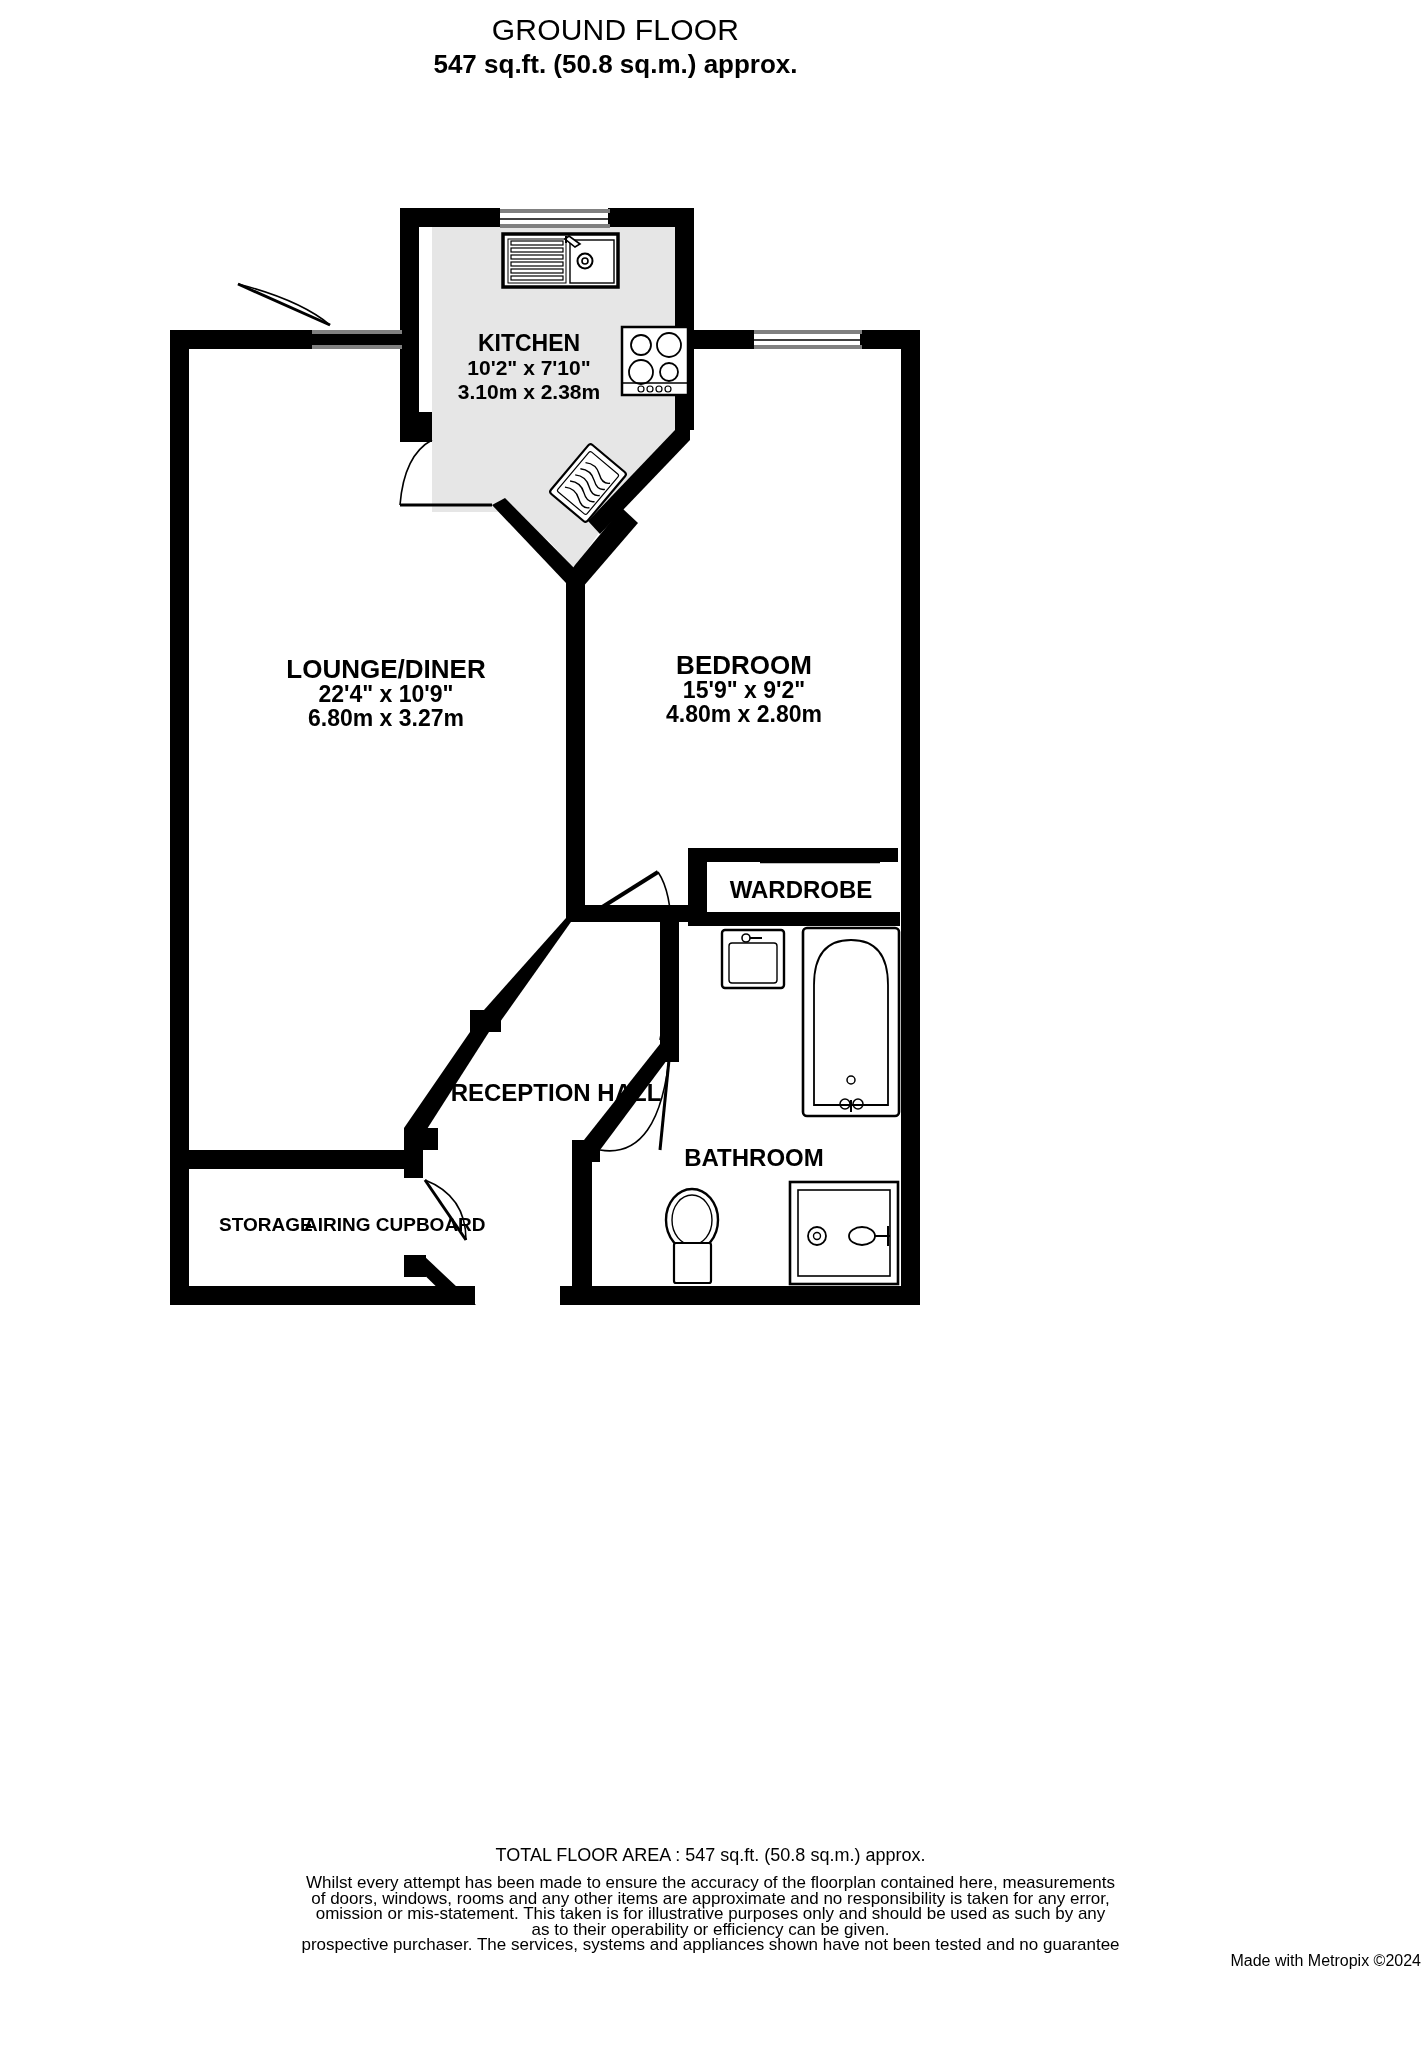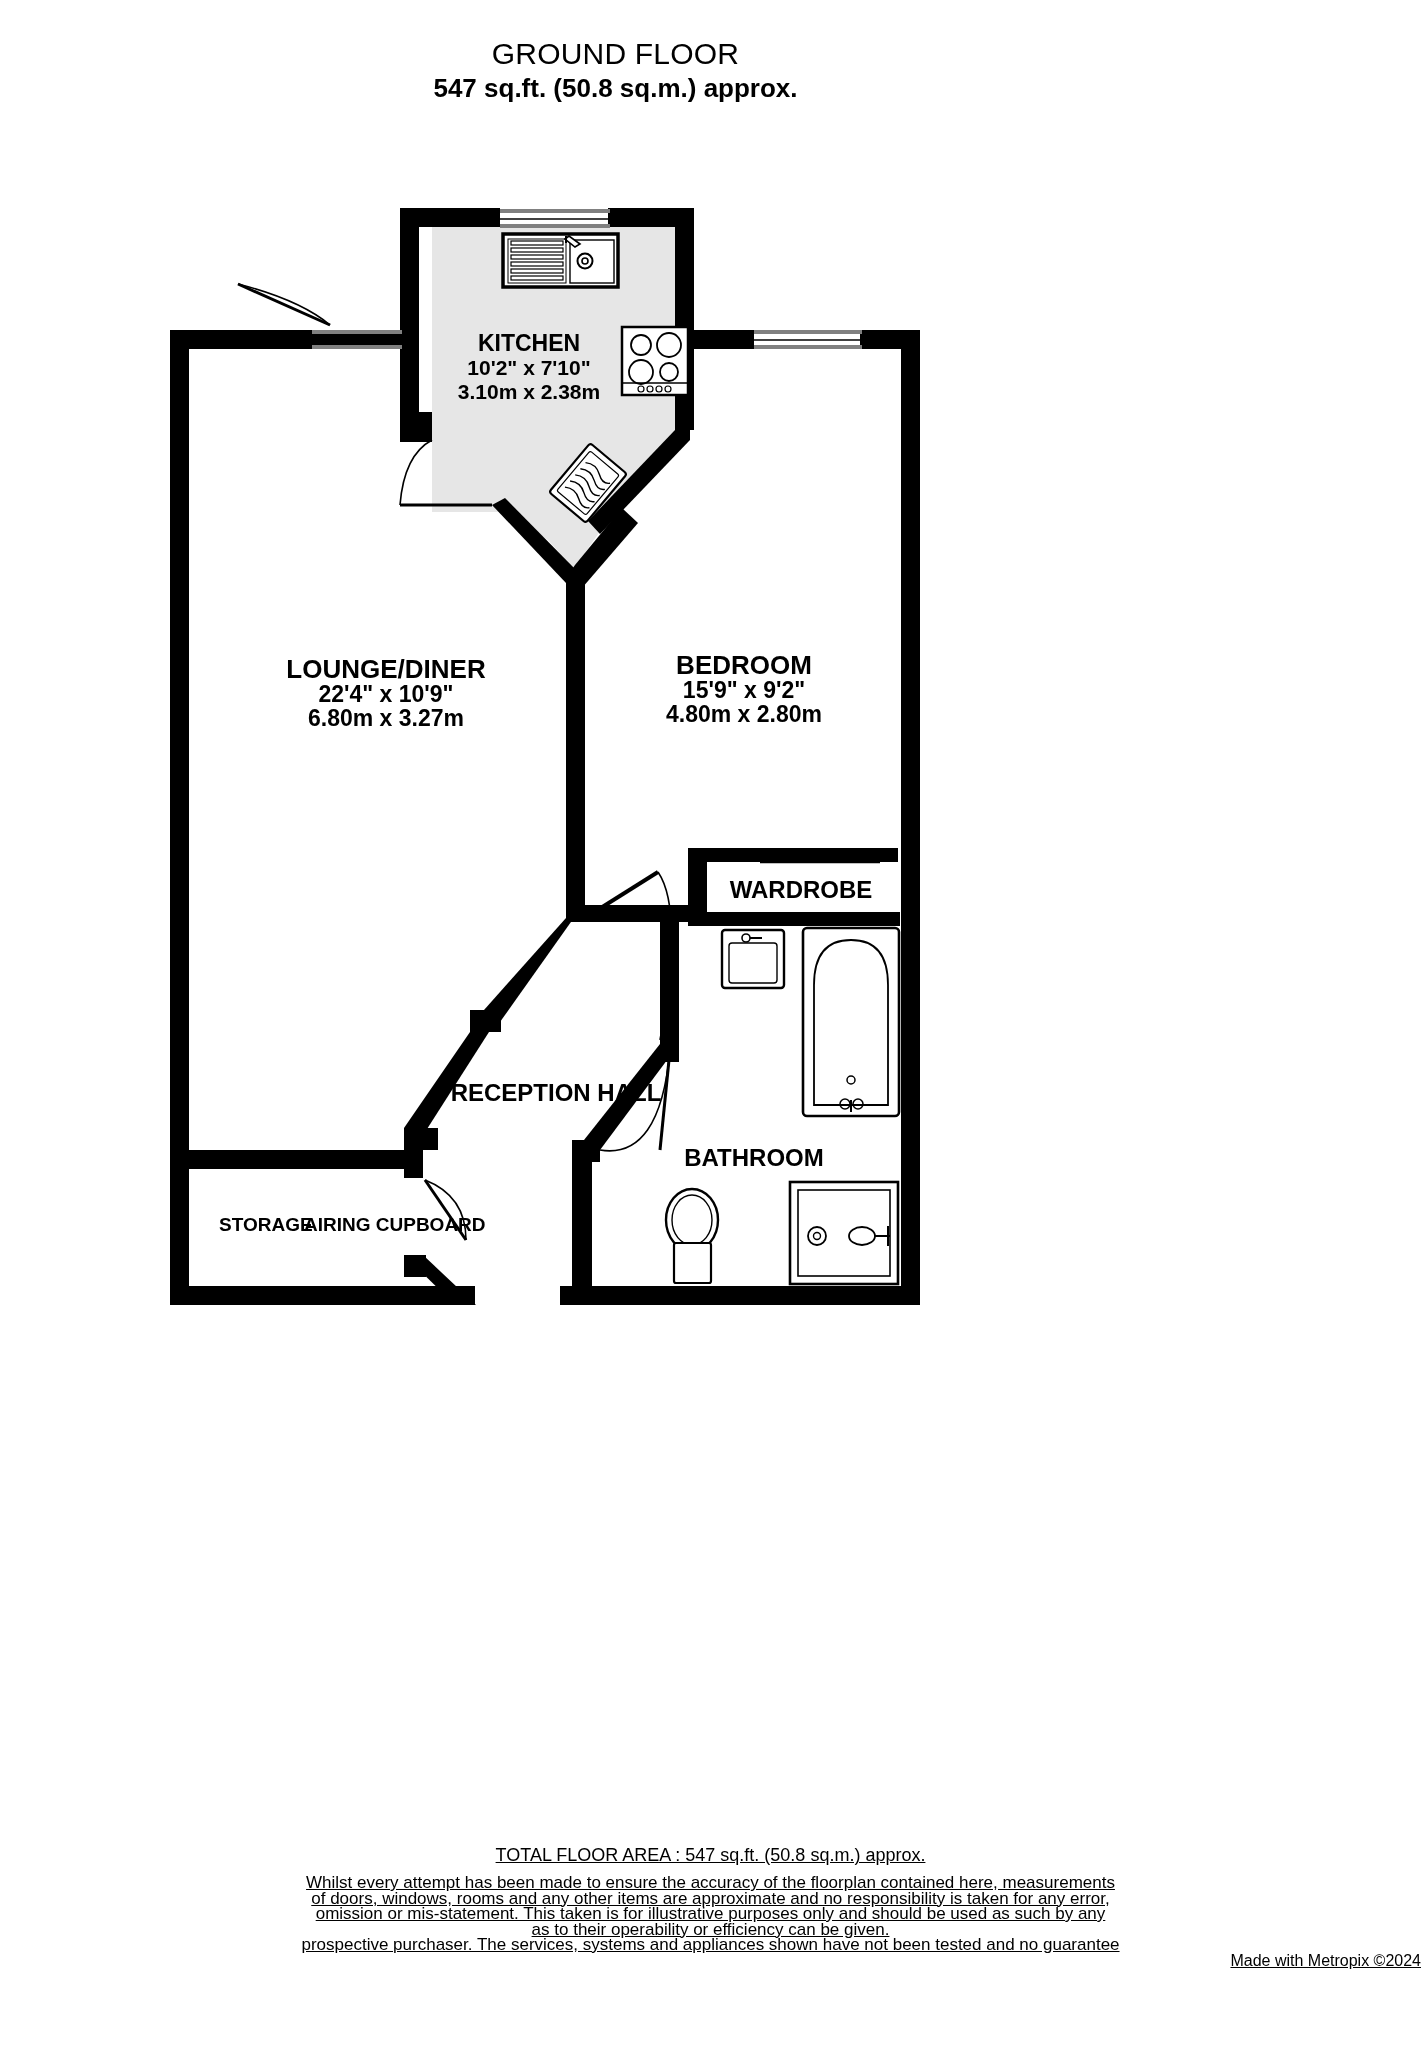--- a/index.html
+++ b/index.html
@@ -16,21 +16,21 @@
     overflow: hidden;
   }
   .page {
     position: relative;
     width: 1421px;
     height: 2048px;
   }
   
   .header {
     position: absolute;
-    top: 36px;
+    top: 12px;
     left: 0;
     width: 1231px;
     text-align: center;
   }
   .header .title {
     font-size: 30px;
     letter-spacing: 0.2px;
     line-height: 36px;
     font-weight: 400;
   }
@@ -65,21 +65,20 @@
     font-weight: bold;
     fill: #000;
   }
   
   .footer {
     position: absolute;
     top: 1843px;
     left: 0;
     width: 1421px;
     text-align: center;
-    text-decoration: underline;
   }
   .footer .total {
     font-size: 18px;
     font-weight: 400;
     line-height: 24px;
     margin-bottom: 8px;
   }
   .footer .disc {
     font-size: 17px;
     line-height: 15.5px;

